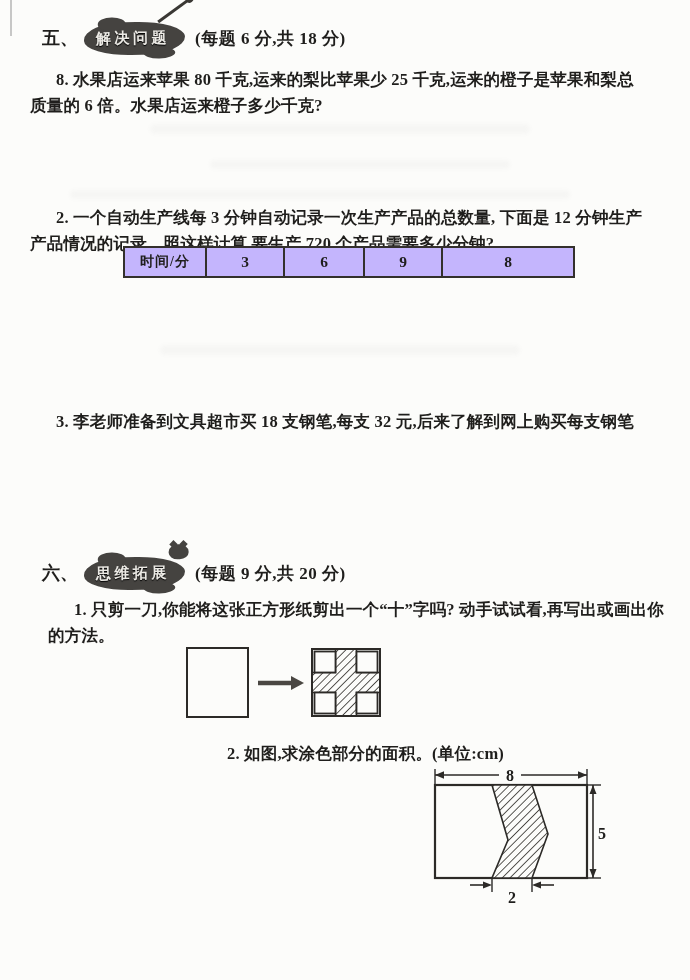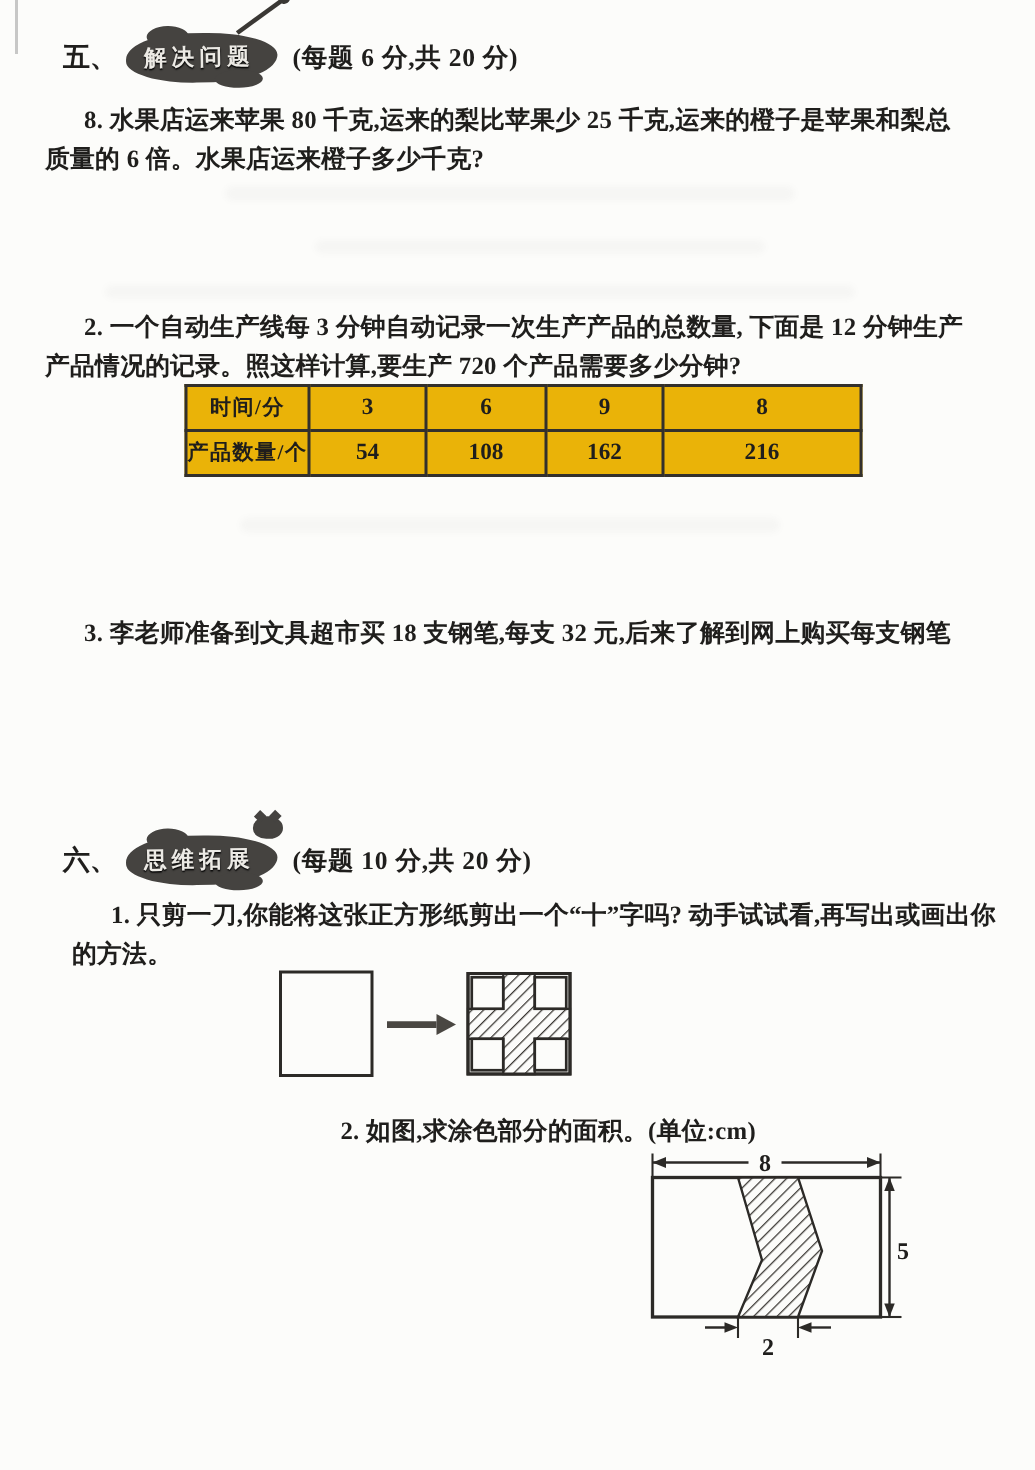--- a/index.html
+++ b/index.html
@@ -32,22 +32,22 @@
   .cat{position:absolute;top:-12px;right:-4px;width:20px;height:15px;background:#454340;border-radius:50% 50% 45% 45%;z-index:3;}
   .cat::before{content:"";position:absolute;top:-3px;left:2px;width:6px;height:6px;background:#454340;transform:rotate(45deg);}
   .cat::after{content:"";position:absolute;top:-3px;right:2px;width:6px;height:6px;background:#454340;transform:rotate(45deg);}
 
   
   .prob{position:absolute;left:30px;width:645px;font-size:16.5px;line-height:25.8px;
         font-weight:600;letter-spacing:.2px;white-space:nowrap;}
   .indent{padding-left:26px;}
 
   
-  table.ptable{position:absolute;left:123px;top:256px;border-collapse:collapse;
-        table-layout:fixed;width:450px;background:#eab308;}
+  table.ptable{position:absolute;left:123px;top:246px;border-collapse:collapse;
+        table-layout:fixed;width:450px;background:#c4b5fd;}
   table.ptable td{border:2px solid #33302c;height:28px;text-align:center;vertical-align:middle;
         font-weight:700;font-size:15.5px;padding:0;}
   table.ptable td.rowhead{font-size:14px;letter-spacing:1px;}
 
   
   .fig{position:absolute;}
   svg text{font-family:"Liberation Serif","DejaVu Serif",serif;font-weight:700;font-size:16px;fill:#1f1e1c;}
 </style>
 </head>
 <body>
@@ -59,21 +59,21 @@
   <div class="ghost" style="left:210px;top:160px;width:300px;height:9px;"></div>
   <div class="ghost" style="left:70px;top:190px;width:500px;height:9px;"></div>
   <div class="ghost" style="left:160px;top:345px;width:360px;height:10px;"></div>
 
   <div class="sec-header" style="top:15px;">
     <span class="sec-num">五、</span>
     <span class="badge">
       <span class="label">解决问题</span>
       <span class="pencil"></span>
     </span>
-    <span class="score">(每题 6 分,共 20 分)</span>
+    <span class="score">(每题 6 分,共 18 分)</span>
   </div>
 
   <div class="prob" style="top:67px;">
     <div class="indent">8. 水果店运来苹果 80 千克,运来的梨比苹果少 25 千克,运来的橙子是苹果和梨总</div>
     <div>质量的 6 倍。水果店运来橙子多少千克?</div>
   </div>
 
   <div class="prob" style="top:205px;">
     <div class="indent">2. 一个自动生产线每 3 分钟自动记录一次生产产品的总数量, 下面是 12 分钟生产</div>
     <div>产品情况的记录。照这样计算,要生产 720 个产品需要多少分钟?</div>
@@ -88,41 +88,34 @@
         <col style="width:132px">
     </colgroup>
     <tbody>
       <tr>
         <td class="rowhead">时间/分</td>
         <td>3</td>
         <td>6</td>
         <td>9</td>
         <td>8</td>
       </tr>
-      <tr>
-        <td class="rowhead">产品数量/个</td>
-        <td>54</td>
-        <td>108</td>
-        <td>162</td>
-        <td>216</td>
-      </tr>
     </tbody>
   </table>
 
   <div class="prob" style="top:409px;">
     <div class="indent">3. 李老师准备到文具超市买 18 支钢笔,每支 32 元,后来了解到网上购买每支钢笔</div>
   </div>
 
   <div class="sec-header" style="top:550px;">
     <span class="sec-num">六、</span>
     <span class="badge">
       <span class="label">思维拓展</span>
       <span class="cat"></span>
     </span>
-    <span class="score">(每题 10 分,共 20 分)</span>
+    <span class="score">(每题 9 分,共 20 分)</span>
   </div>
 
   <div class="prob" style="top:597px;margin-left:18px;">
     <div class="indent">1. 只剪一刀,你能将这张正方形纸剪出一个“十”字吗? 动手试试看,再写出或画出你</div>
     <div>的方法。</div>
   </div>
 
   <svg class="fig" style="left:180px;top:644px;" width="215" height="82" viewBox="0 0 215 82">
     <defs>
       <pattern id="hatchA" width="5.5" height="5.5" patternUnits="userSpaceOnUse" patternTransform="rotate(45)">

